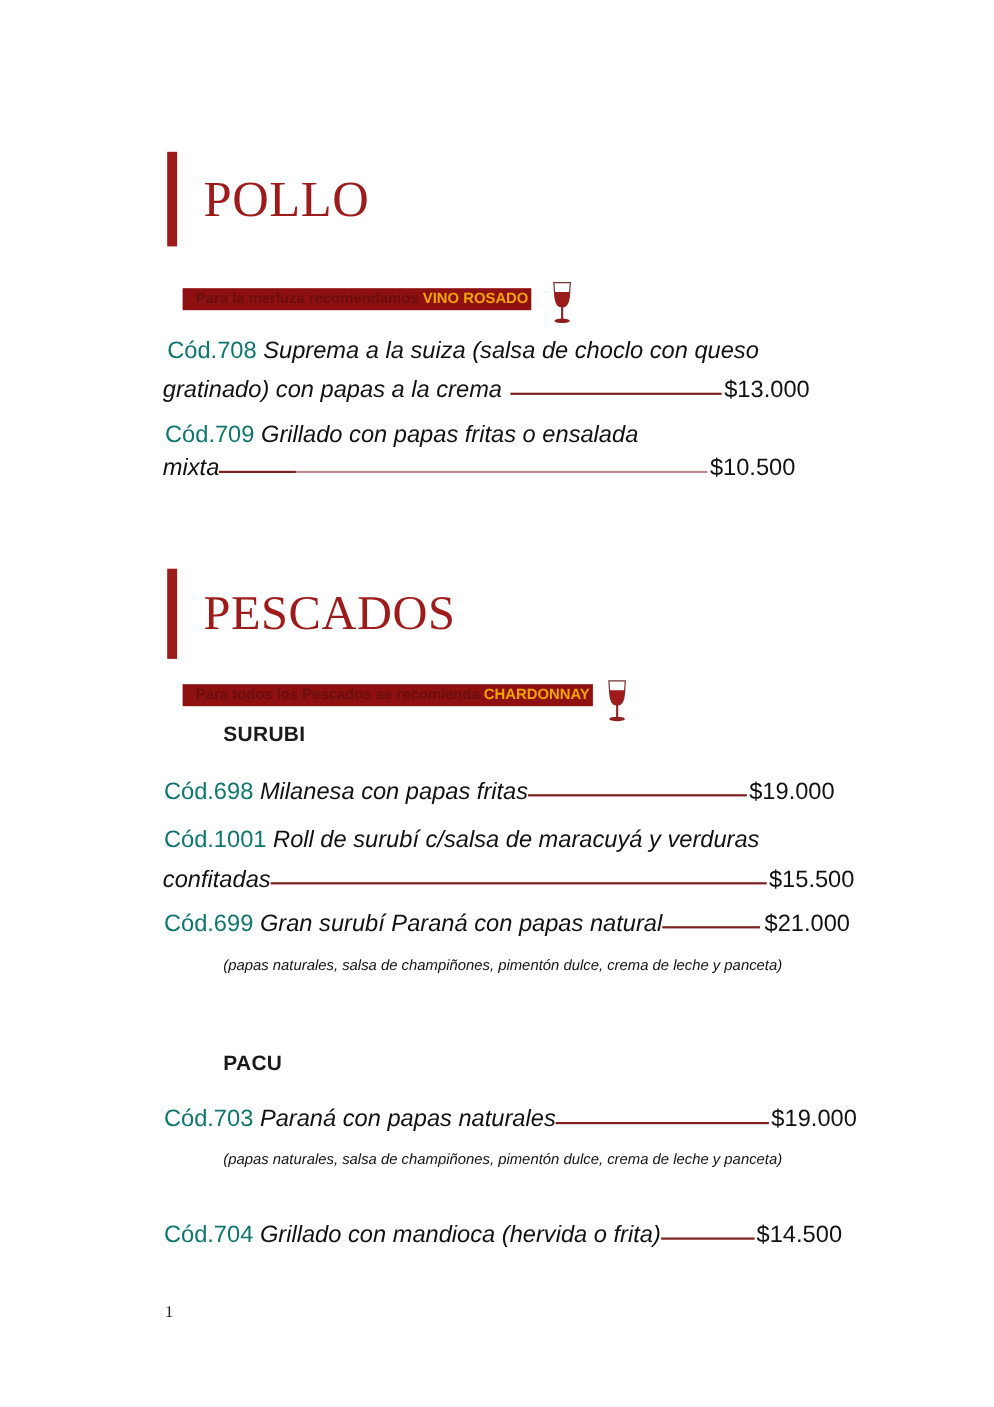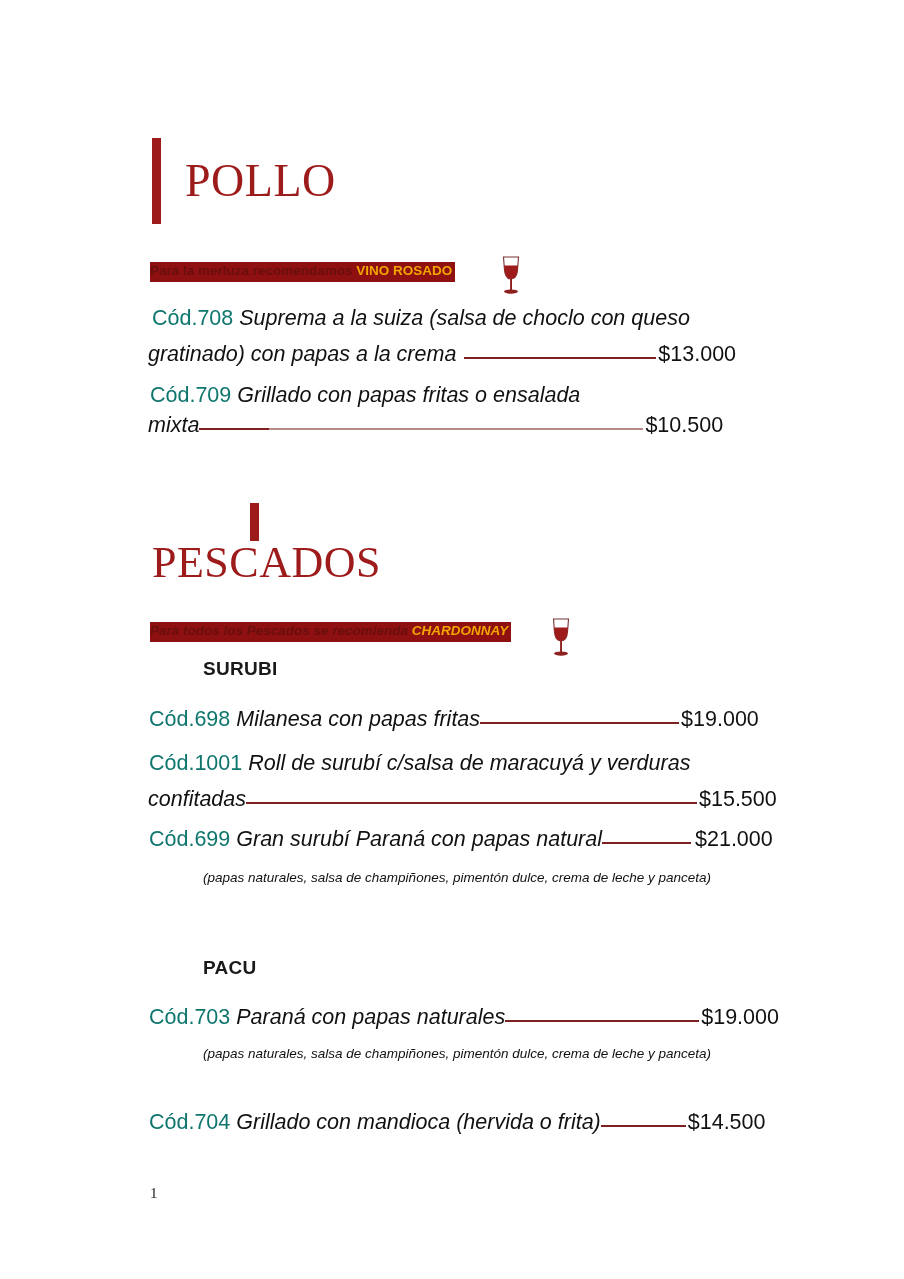--- a/index.html
+++ b/index.html
@@ -40,26 +40,27 @@
     letter-spacing: 0.5px;
     line-height: 1;
     white-space: nowrap;
   }
 
   
   .wine-banner {
     position: absolute;
     display: inline-block;
     background: #8E1010;
-    padding: 1px 3px 2px 0;
+    padding: 1px 3px 2px 12px;
     font-family: "Liberation Sans", sans-serif;
     font-weight: bold;
     font-size: 13.5px;
     line-height: 1.25;
     white-space: nowrap;
+    margin-left: 16px;
   }
   .wine-banner .phrase { color: #6A0E0E; }
   .wine-banner .wine-name { color: #F0A500; }
 
   
   .wine-glass {
     position: absolute;
   }
 
   
@@ -157,26 +158,26 @@
     <span class="dish">gratinado) con papas a la crema</span><span class="leader" style="width:192px; margin:0 2px 0 8px;"></span><span class="price">$13.000</span>
   </div>
 
   <div class="item" style="left:150px; top:377px;">
     <span class="code">Cód.709</span><span>&nbsp;</span><span class="dish">Grillado con papas fritas o ensalada</span>
   </div>
   <div class="item" style="left:148px; top:407px;">
     <span class="dish">mixta</span><span class="leader" style="width:70px;"></span><span class="leader light" style="width:374px; margin-right:2px;"></span><span class="price">$10.500</span>
   </div>
 
-  <div class="section-head" style="left:152px; top:503px; height:82px;flex-direction:column;">
+  <div class="section-head" style="left:152px; top:517px; height:82px;">
     <div class="head-bar" style="height:82px;"></div>
     <div class="head-title" style="font-size:44px;">PESCADOS</div>
   </div>
 
-  <div class="wine-banner" style="left:150px; top:622px;font-style:italic;">
+  <div class="wine-banner" style="left:150px; top:622px;">
     <span class="phrase">Para todos los Pescados se recomienda </span><span class="wine-name">CHARDONNAY</span>
   </div>
 
   <div class="wine-glass" style="left:548px; top:616px;">
     <svg width="26" height="42" viewBox="0 0 26 42" xmlns="http://www.w3.org/2000/svg">
       <path d="M5.5 3 L20.5 3 L19.6 15 C19.2 21.5 16.6 25 13 25 C9.4 25 6.8 21.5 6.4 15 Z" fill="#ffffff" stroke="#7a3030" stroke-width="1.1"></path>
       <path d="M6.05 11.5 L19.95 11.5 L19.6 15 C19.2 21.5 16.6 25 13 25 C9.4 25 6.8 21.5 6.4 15 Z" fill="#9E1B1B"></path>
       <rect x="12.1" y="24.5" width="1.9" height="12" fill="#8E2020"></rect>
       <ellipse cx="13" cy="37.6" rx="7" ry="2.1" fill="#8E2020"></ellipse>
     </svg>

